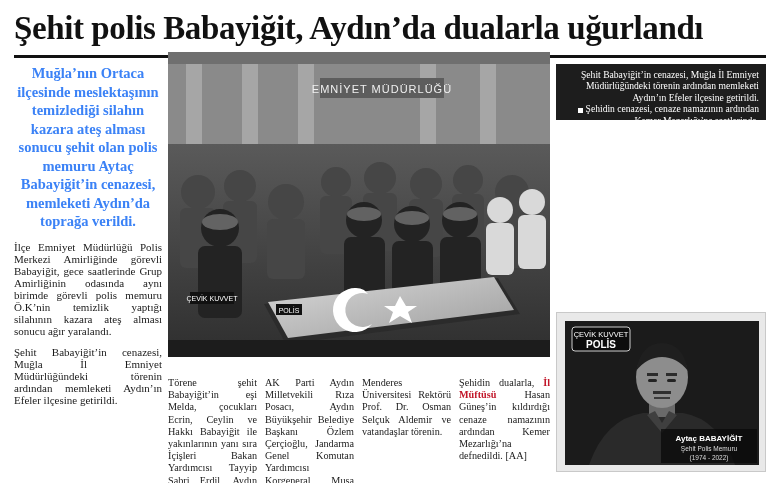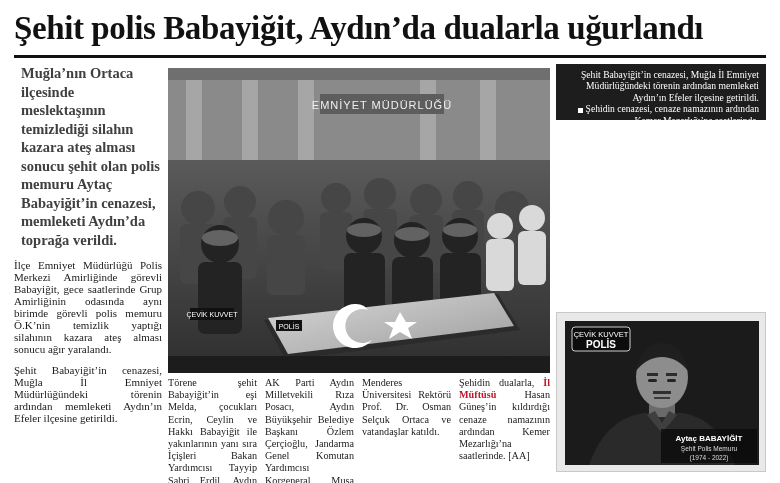--- a/index.html
+++ b/index.html
@@ -52,38 +52,38 @@
     left: 14px;
     top: 64px;
     width: 148px;
     height: 408px;
   }
   .lede {
     font-family: "Liberation Serif", serif;
     font-weight: bold;
     font-size: 14.5px;
     line-height: 18.5px;
-    color: #404040;
-    text-align: left;
-    margin: 0 0 10px 7px;
+    color: #3b82f6;
+    text-align: center;
+    margin: 0 0 10px 0;
   }
   .body-par {
     font-family: "Liberation Serif", serif;
     font-size: 11px;
     line-height: 12px;
     color: #1a1a1a;
     text-align: justify;
     margin: 0 0 9px 0;
   }
 
   
   .photo {
     position: absolute;
     left: 168px;
-    top: 68px;
+    top: 52px;
     width: 382px;
     height: 305px;
     overflow: hidden;
     background: #d946ef;
   }
   .photo svg { display: block; }
 
   
   .tr-box {
     position: absolute;
@@ -307,17 +307,17 @@
         <text x="144" y="120" font-family="Liberation Sans, sans-serif" font-size="8" font-weight="bold" fill="#ffffff" text-anchor="middle">Aytaç BABAYİĞİT</text>
         <text x="144" y="130" font-family="Liberation Sans, sans-serif" font-size="6.5" fill="#dddddd" text-anchor="middle">Şehit Polis Memuru</text>
         <text x="144" y="139" font-family="Liberation Sans, sans-serif" font-size="6.5" fill="#dddddd" text-anchor="middle">(1974 - 2022)</text>
       </svg>
     </div>
   </div>
 
   <div class="bottom-cols">
     <div class="bcol">Törene şehit Babayiğit’in eşi Melda, çocukları Ecrin, Ceylin ve Hakkı Babayiğit ile yakınlarının yanı sıra İçişleri Bakan Yardımcısı Tayyip Sabri Erdil, Aydın Valisi Hüseyin Aksoy, Emniyet Genel Müdürü Mehmet Aktaş,</div>
     <div class="bcol">AK Parti Aydın Milletvekili Rıza Posacı, Aydın Büyükşehir Belediye Başkanı Özlem Çerçioğlu, Jandarma Genel Komutan Yardımcısı Korgeneral Musa Çitil, Aydın Cumhuriyet Başsavcısı Kurtca Eker, Aydın Adnan</div>
-    <div class="bcol">Menderes Üniversitesi Rektörü Prof. Dr. Osman Selçuk Ortaca ve vatandaşlar katıldı.</div>
-    <div class="bcol wide"><span>Şehidin dualarla, </span><span class="muftu-red">İl Müftüsü</span><span> Hasan Güneş’in kıldırdığı cenaze namazının ardından Kemer Mezarlığı’na saatlerinde. [AA]</span></div>
+    <div class="bcol">Menderes Üniversitesi Rektörü Prof. Dr. Osman Selçuk Aldemir ve vatandaşlar törenin.</div>
+    <div class="bcol wide"><span>Şehidin dualarla, </span><span class="muftu-red">İl Müftüsü</span><span> Hasan Güneş’in kıldırdığı cenaze namazının ardından Kemer Mezarlığı’na defnedildi. [AA]</span></div>
   </div>
 
 </div>
 
 </body></html>

